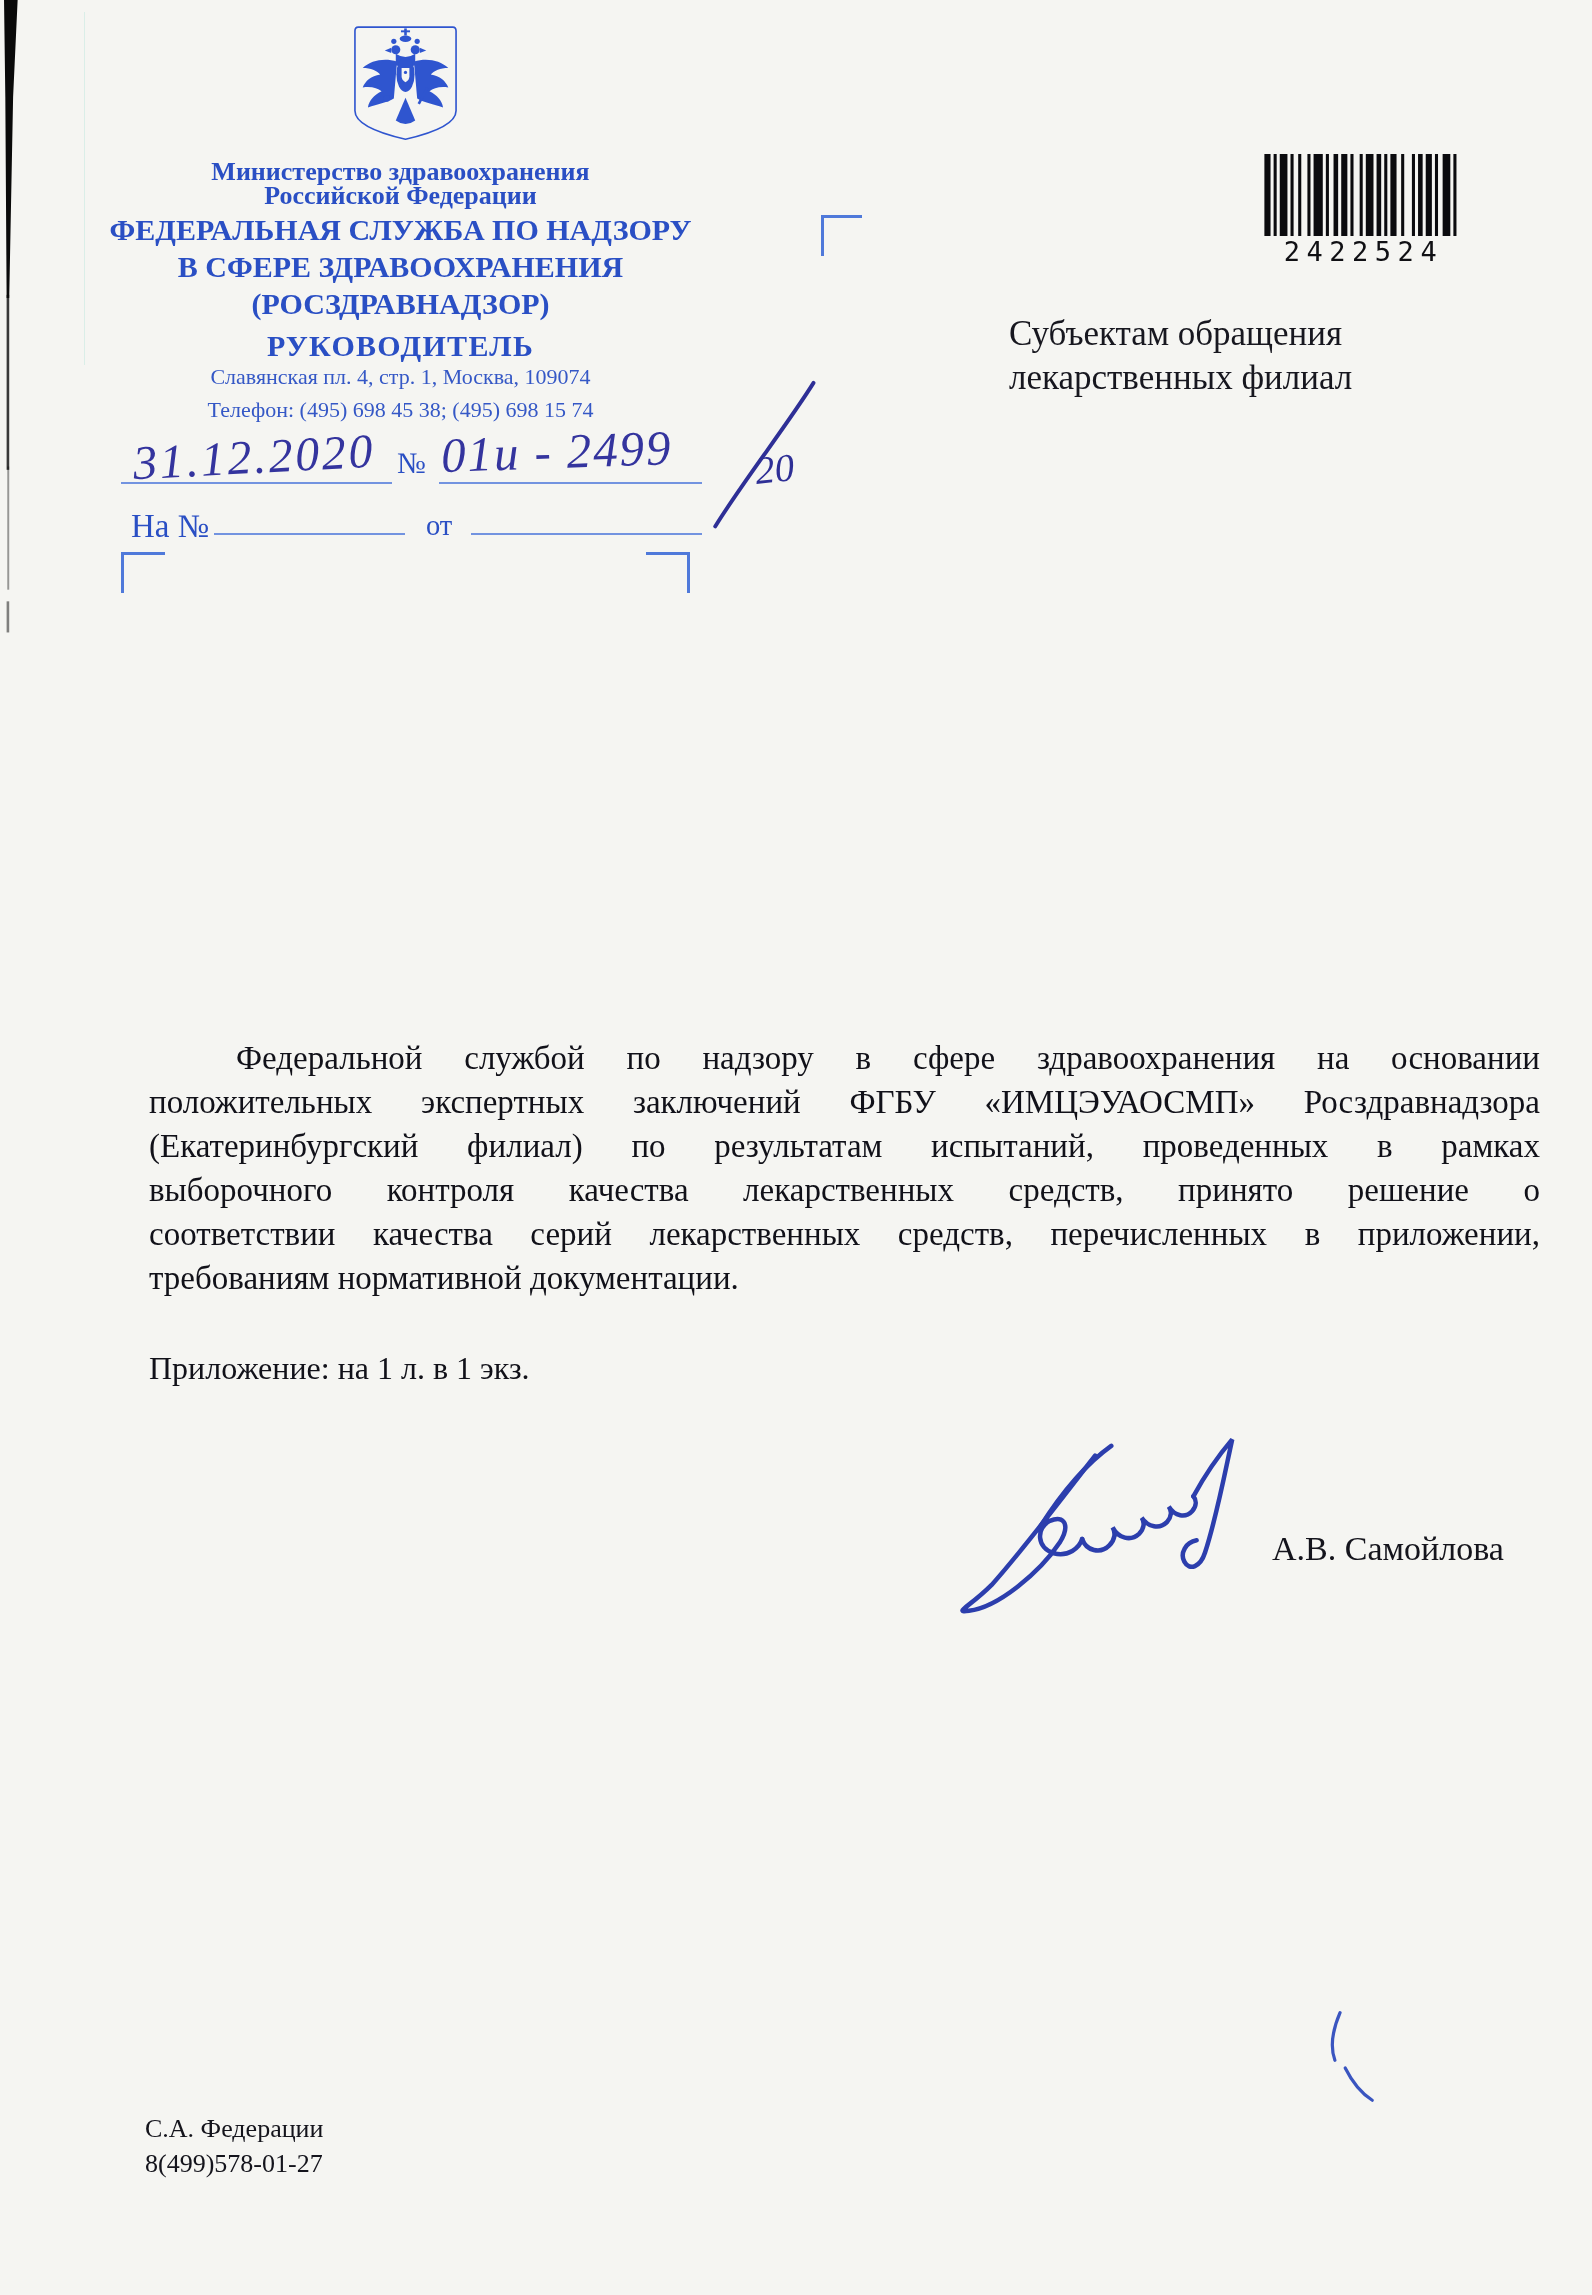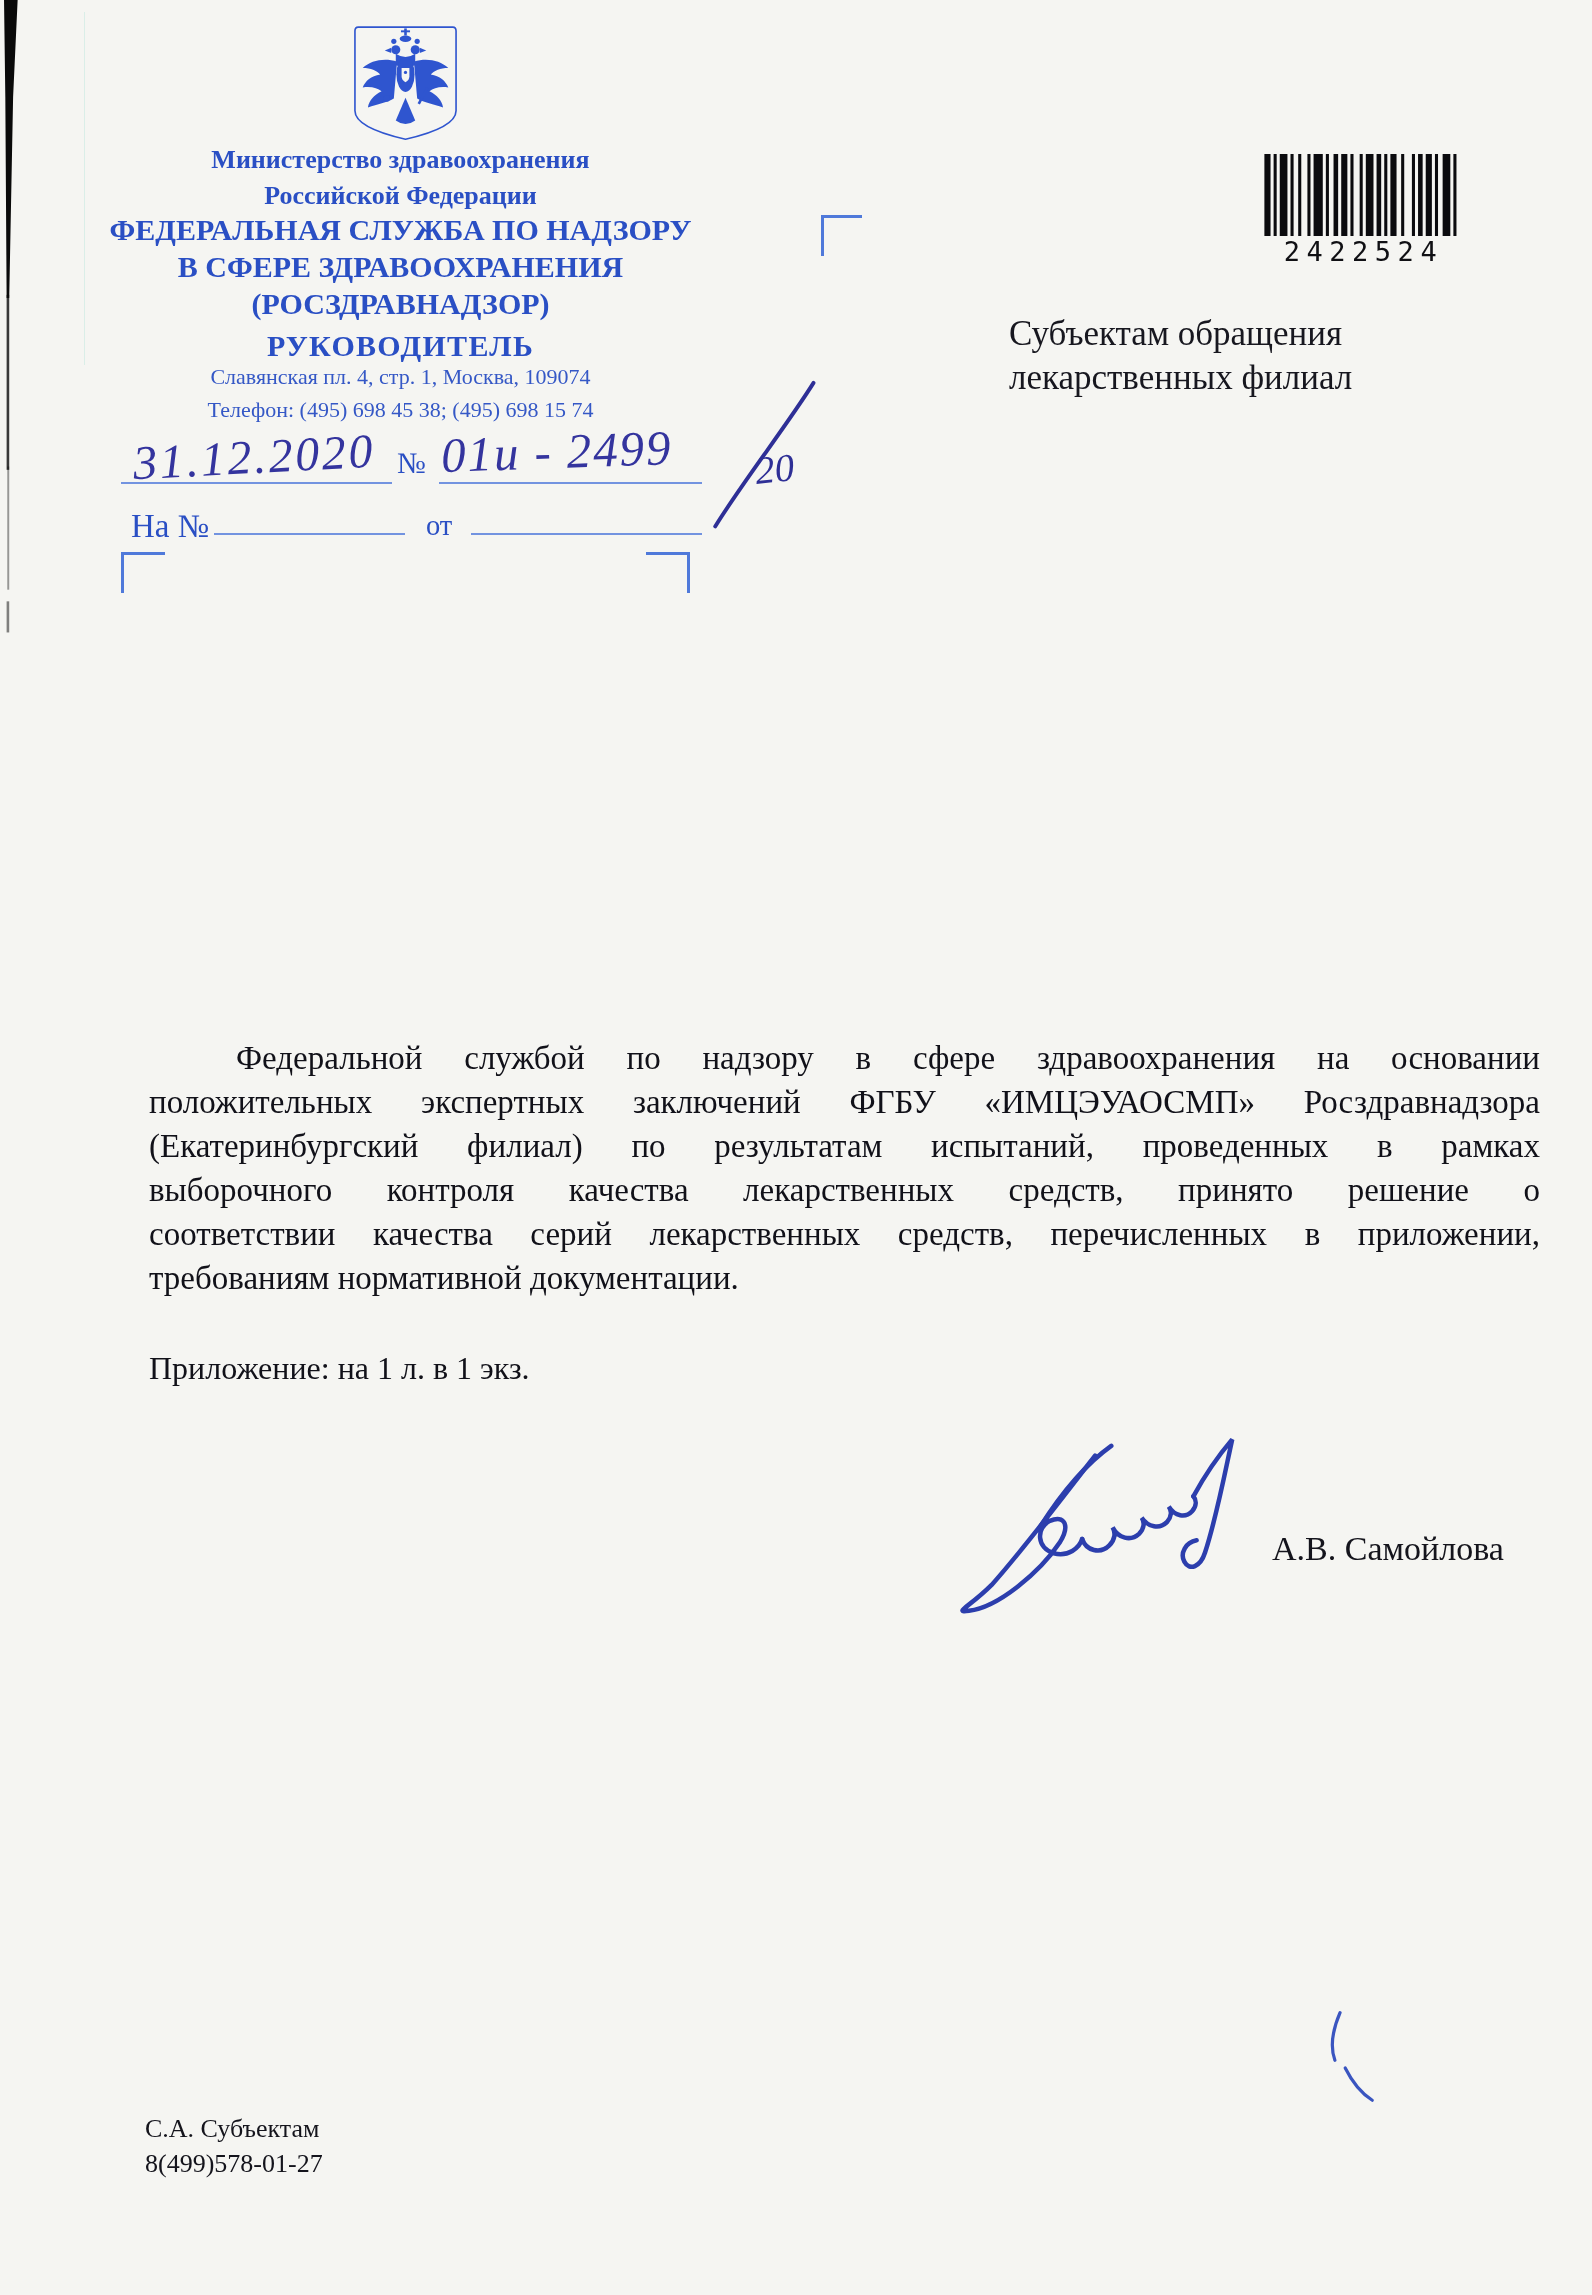--- a/index.html
+++ b/index.html
@@ -66,21 +66,21 @@
       <path d="M68,56 C48,50 28,54 15,66 C28,66 36,70 42,76 C28,78 19,86 15,96 C28,94 38,97 44,102 C32,108 25,116 23,127 C38,121 52,120 63,113 Z"></path>
       <path d="M94,56 C114,50 134,54 147,66 C134,66 126,70 120,76 C134,78 143,86 147,96 C134,94 124,97 118,102 C130,108 137,116 139,127 C124,121 110,120 99,113 Z"></path>
       <path d="M81,112 L66,147 Q81,158 96,147 Z"></path>
       <circle cx="52" cy="113" r="5"></circle>
       <rect x="106" y="95" width="4" height="28" transform="rotate(28 108 109)"></rect>
     </g>
     <path d="M75,66 h12 v13 q0,6 -6,9 q-6,-3 -6,-9 z" fill="#f5f5f2"></path>
     <circle cx="81" cy="73" r="2.5" fill="#2f55cf"></circle>
   </svg>
 
-  <div class="hdr min" style="top:146px;">Министерство здравоохранения</div>
+  <div class="hdr min" style="top:158px;">Министерство здравоохранения</div>
   <div class="hdr min" style="top:182px;">Российской Федерации</div>
   <div class="hdr svc" style="top:214px;">ФЕДЕРАЛЬНАЯ СЛУЖБА ПО НАДЗОРУ</div>
   <div class="hdr svc" style="top:251px;">В СФЕРЕ ЗДРАВООХРАНЕНИЯ</div>
   <div class="hdr svc" style="top:288px;">(РОСЗДРАВНАДЗОР)</div>
   <div class="hdr role" style="top:329px;">РУКОВОДИТЕЛЬ</div>
   <div class="hdr adr" style="top:364px;">Славянская пл. 4, стр. 1, Москва, 109074</div>
   <div class="hdr adr" style="top:397px;">Телефон: (495) 698 45 38; (495) 698 15 74</div>
 
   <div class="hw" style="left:133px;top:429px;font-size:48px;letter-spacing:2.6px;transform:rotate(-3deg);">31.12.2020</div>
   <div class="uline" style="left:121px;top:482px;width:271px;"></div>
@@ -158,21 +158,21 @@
     <g fill="none" stroke="#2c3ead" stroke-width="7" stroke-linecap="round">
       <path d="M250,55 C200,120 135,205 90,255 C55,290 30,298 55,295 C100,290 165,235 195,190 C212,163 203,146 180,156 C158,168 160,198 186,206 C208,212 226,198 230,184"></path>
       <path d="M230,184 C236,202 258,208 272,194 C281,185 282,174 277,166 C286,183 305,188 318,176 C326,168 327,158 322,151 C332,166 350,169 361,158 C368,150 369,141 364,134 C373,149 390,152 400,141 C407,133 407,124 402,118"></path>
       <path d="M402,118 C420,85 445,50 462,30 C452,75 438,150 420,205 C413,227 396,234 388,219 C381,206 390,189 407,186"></path>
       <path d="M165,165 C200,110 240,65 275,40"></path>
     </g>
   </svg>
   <div class="signer">А.В. Самойлова</div>
 
   <div class="executor">
-    <div>С.А. Субъектам</div>
+    <div>С.А. Федерации</div>
     <div>8(499)578-01-27</div>
   </div>
 
   <svg class="abs" style="left:1322px;top:2006px;" width="58" height="97" viewBox="0 0 90 150">
     <g fill="none" stroke="#3a55c0" stroke-width="5" stroke-linecap="round">
       <path d="M28,10 C16,38 12,62 20,84"></path>
       <path d="M36,96 C48,120 62,136 78,146"></path>
     </g>
   </svg>
 

